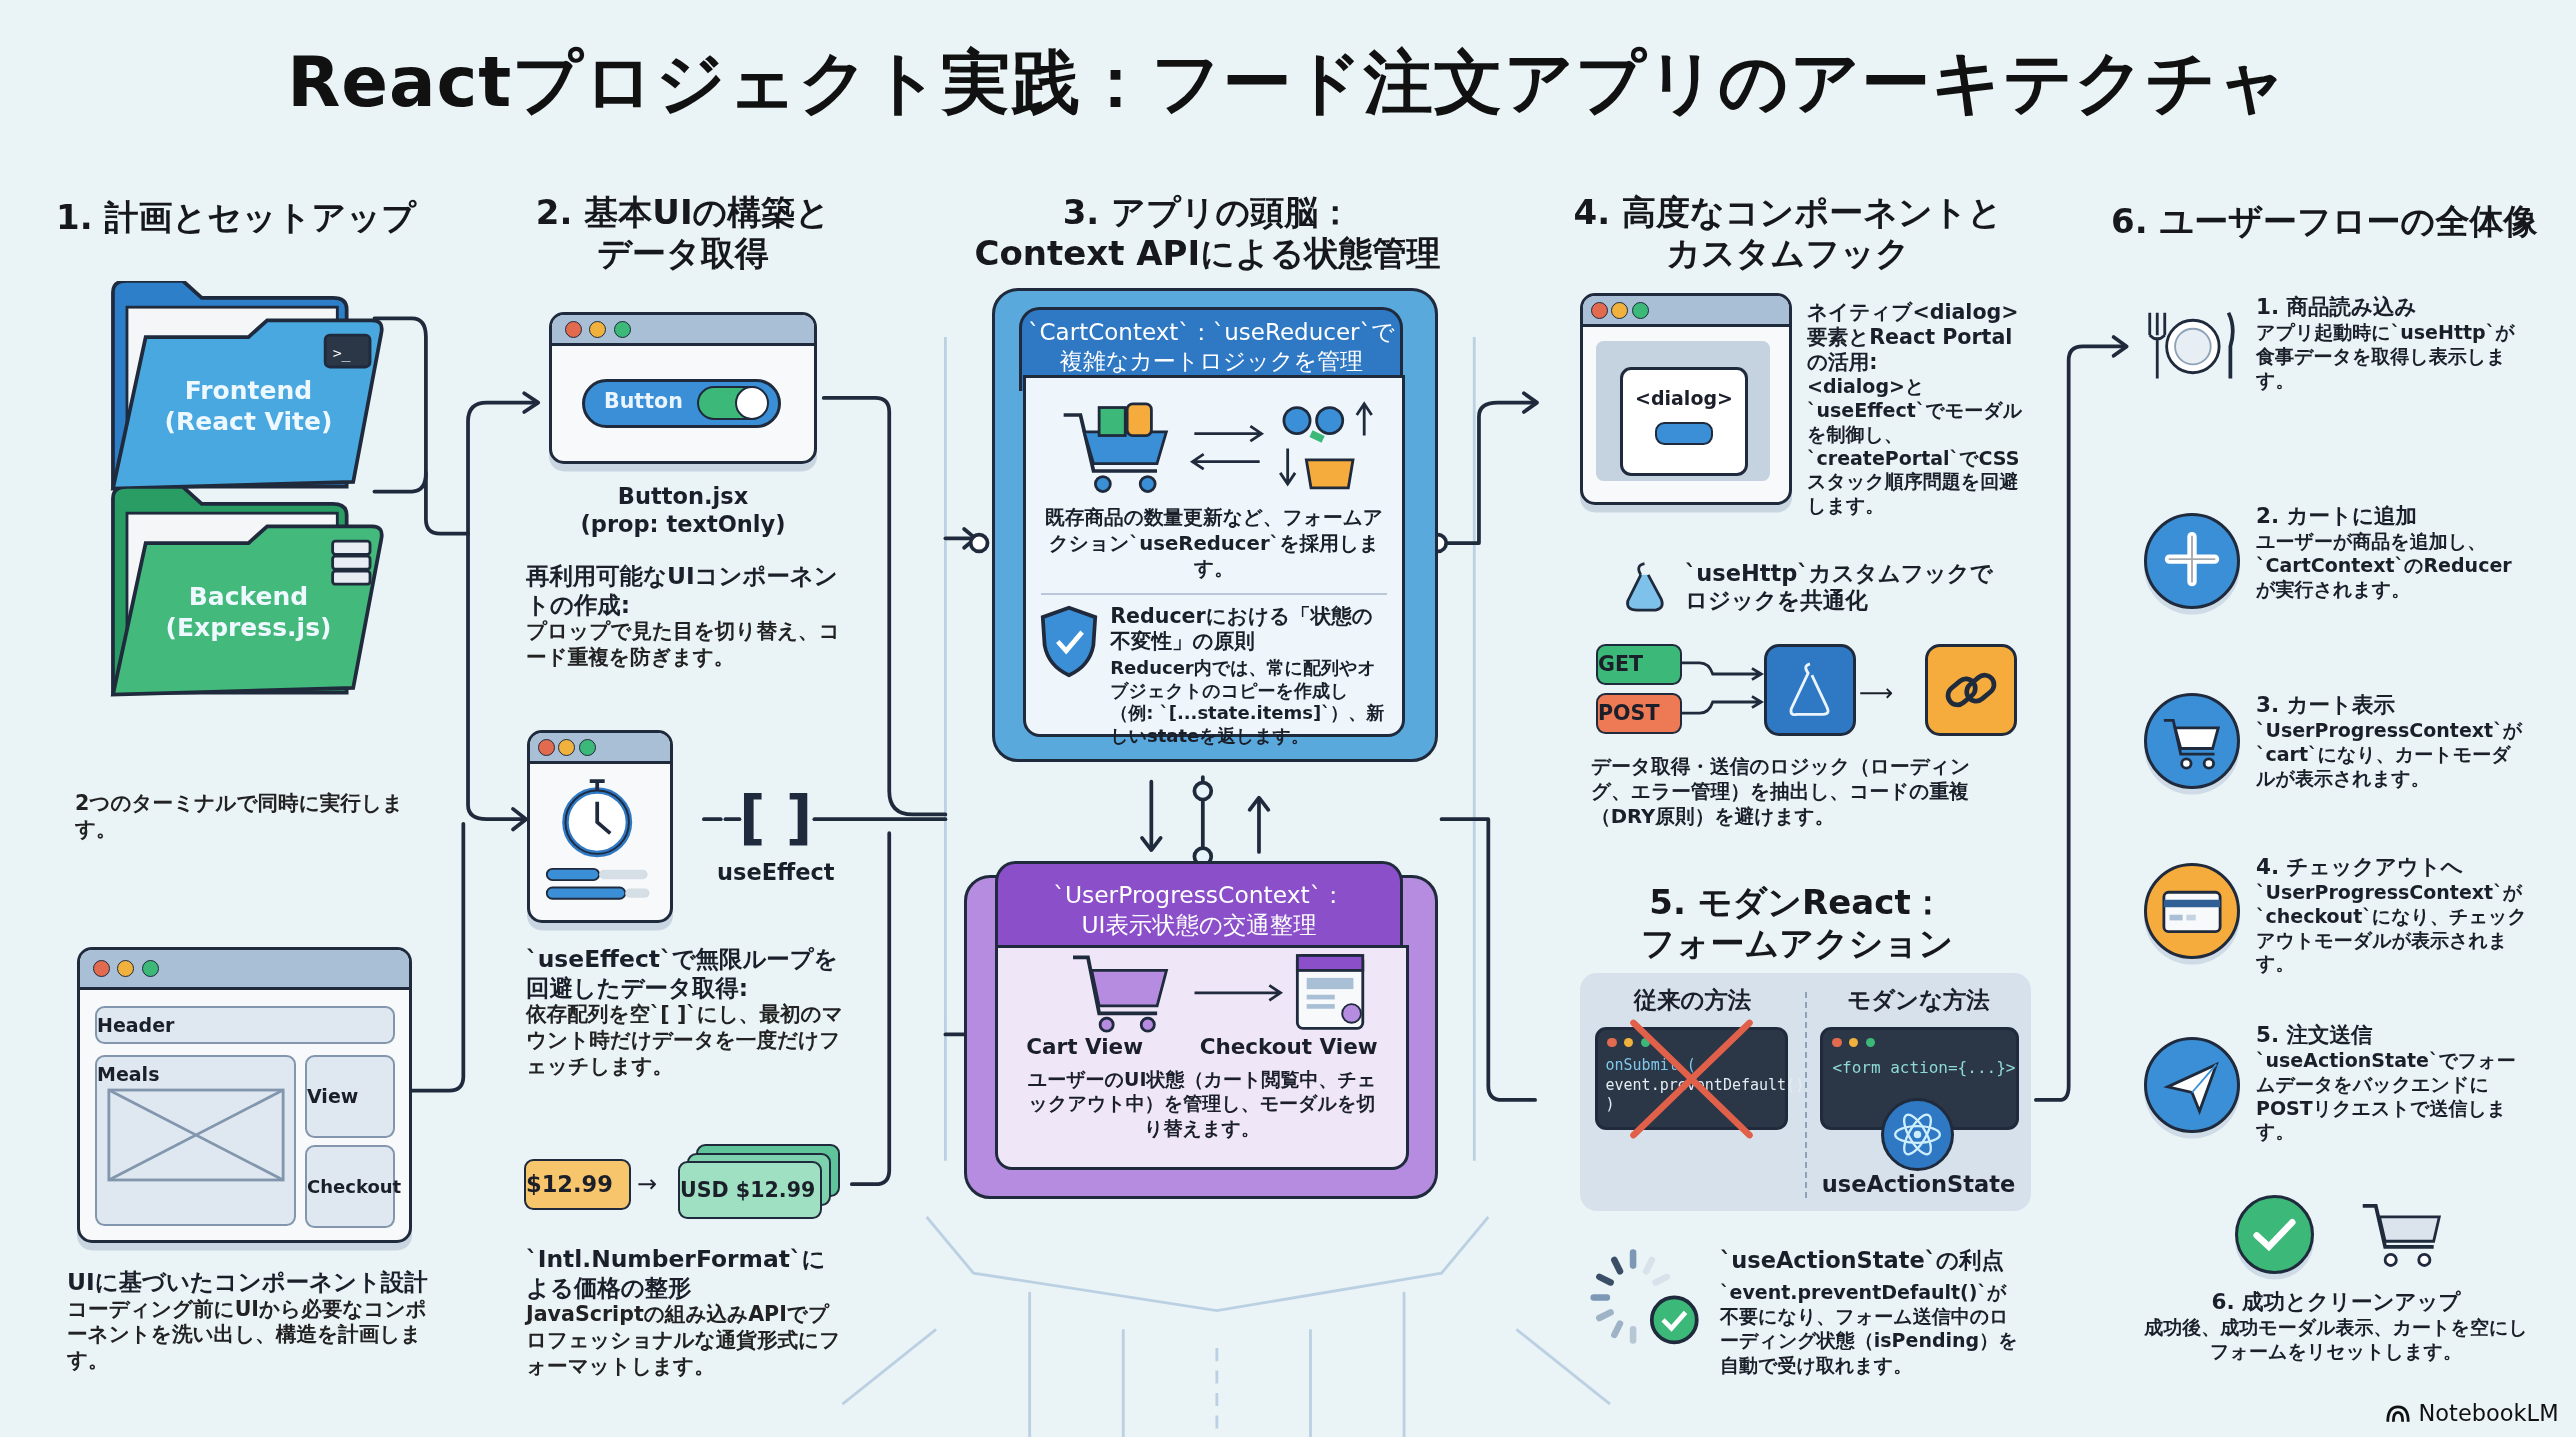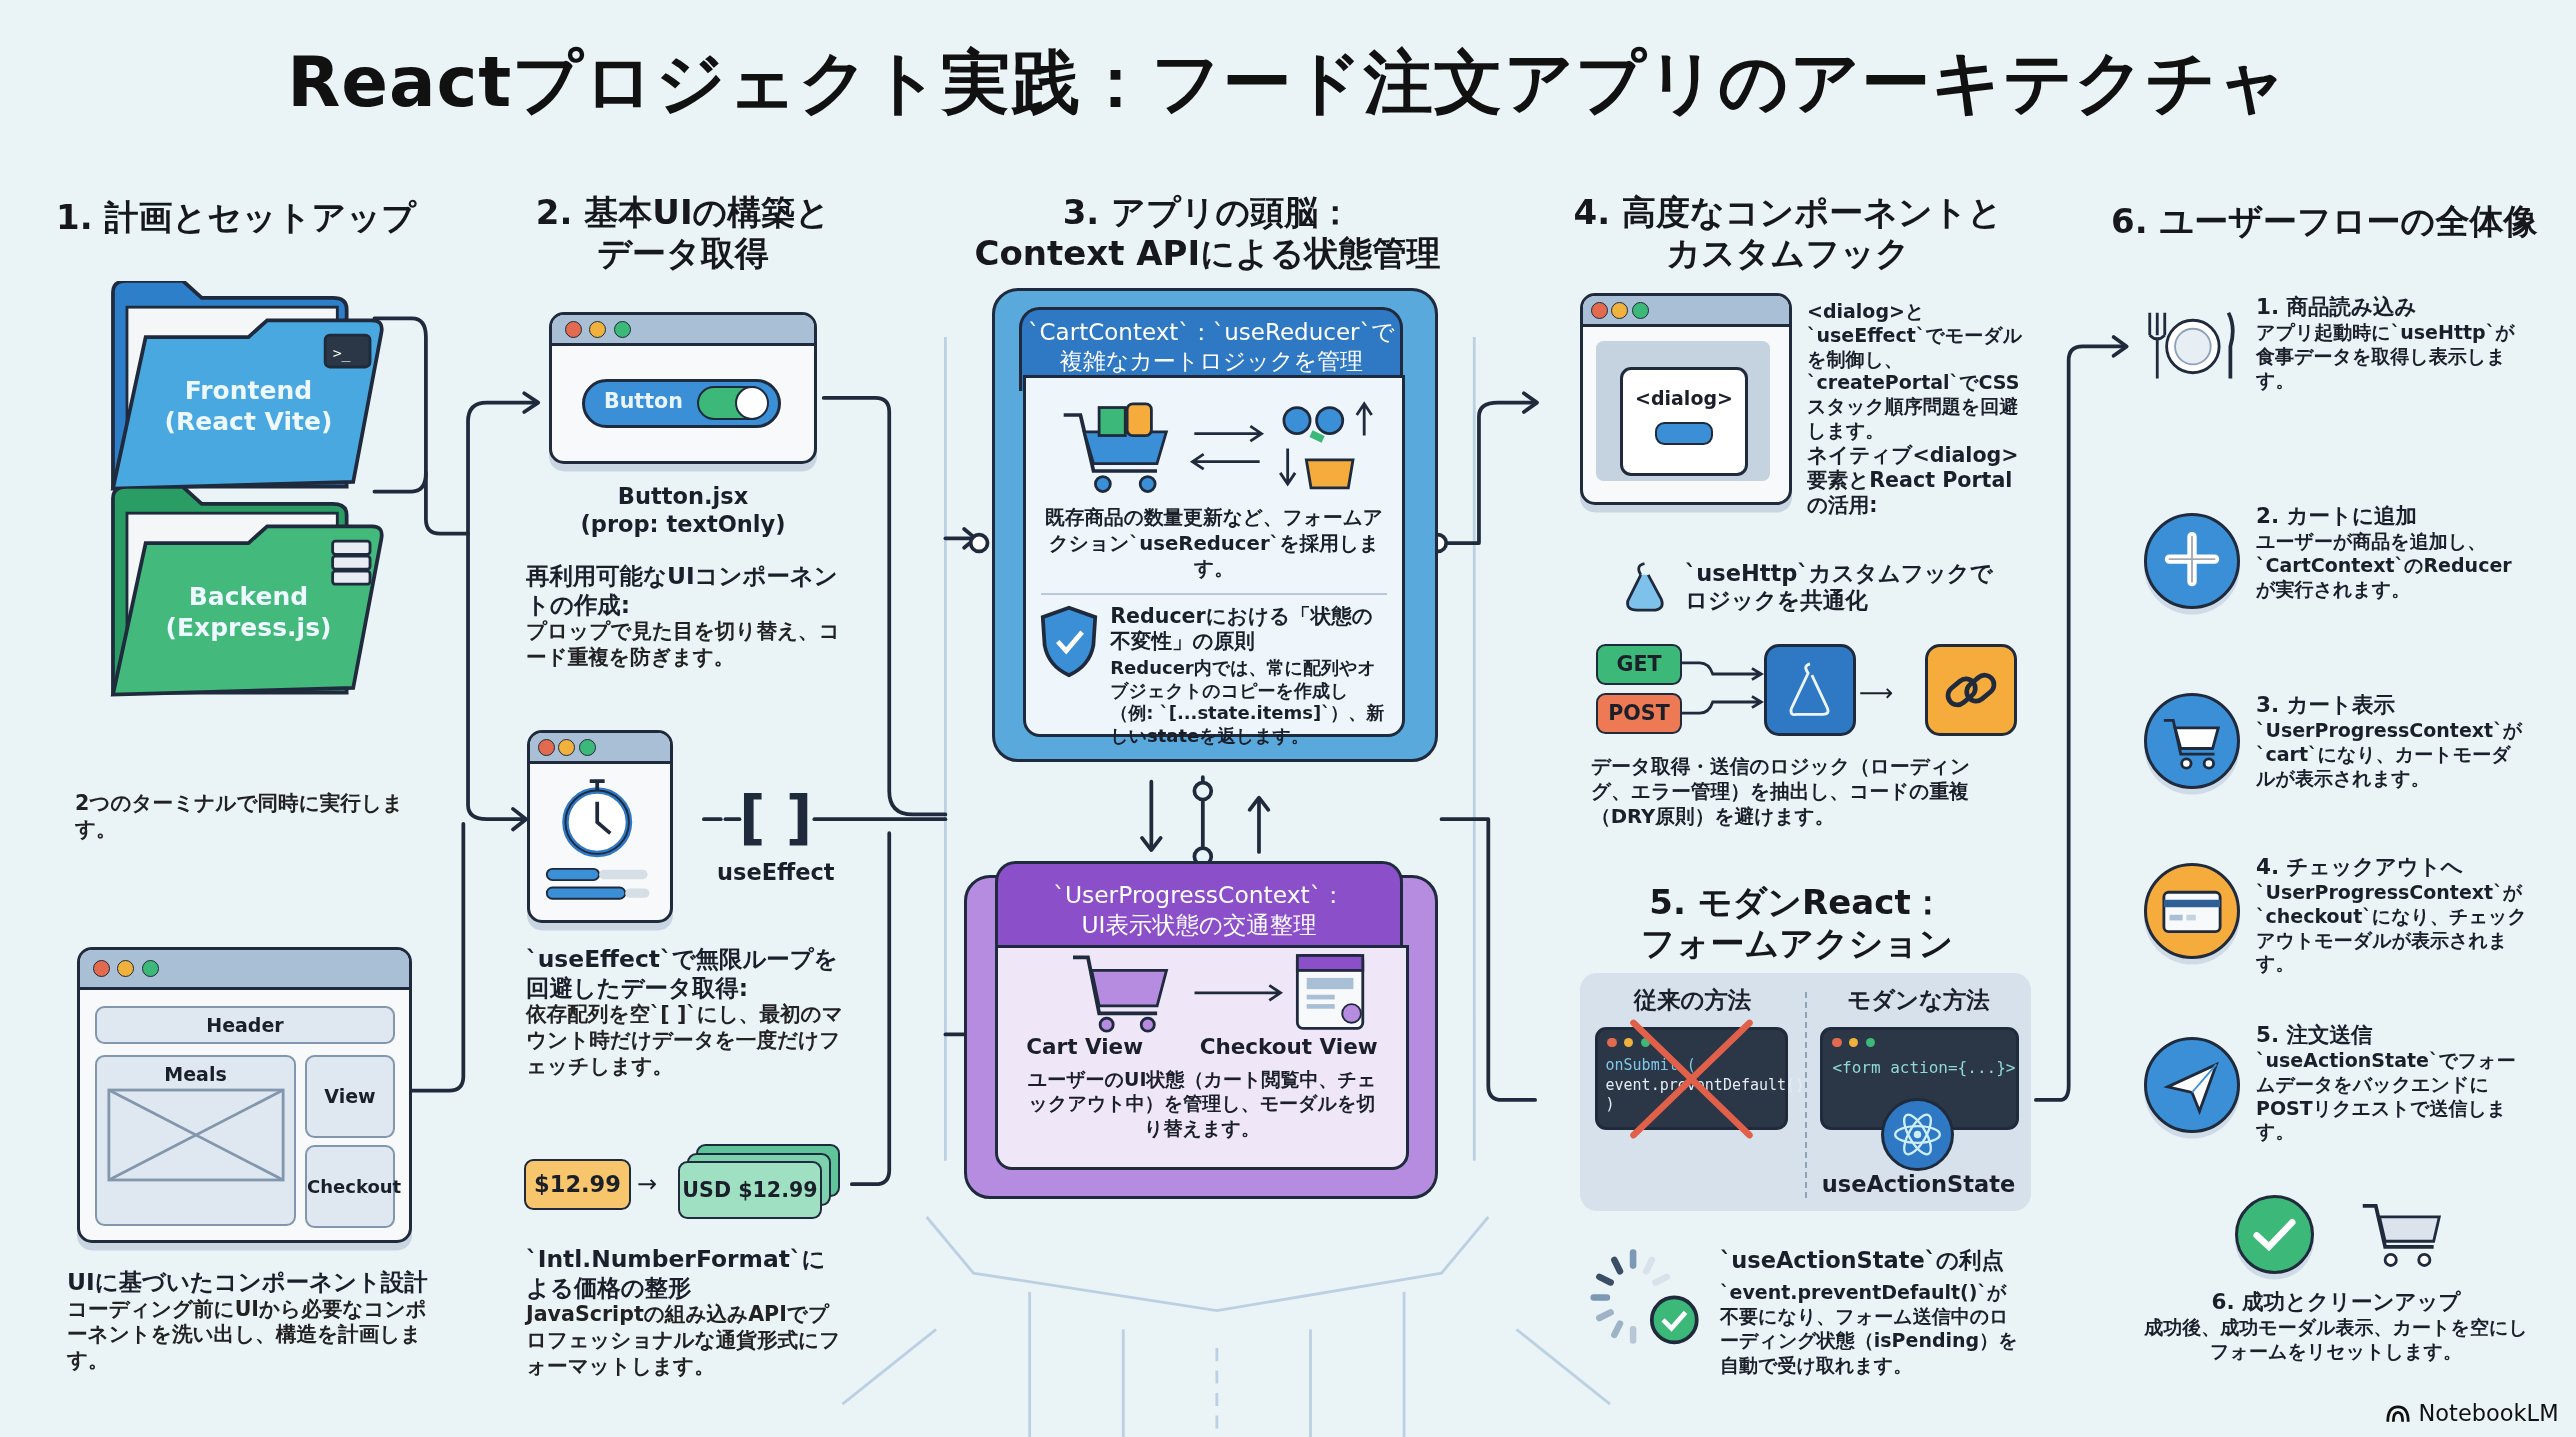--- a/index.html
+++ b/index.html
@@ -16,21 +16,21 @@
   svg{display:block;}
   .conn{position:absolute;left:0;top:0;width:2576px;height:1438px;pointer-events:none;}
   .folder{position:absolute;}
   .folder .lbl{position:absolute;left:0;width:100%;text-align:center;color:#eef8ff;font-size:25px;font-weight:bold;line-height:1.25;}
   .card-blue{position:absolute;left:992px;top:288px;width:440px;height:468px;background:#5aa9dc;border:3.7px solid #1f2a3c;border-radius:26px;}
   .card-blue .hdr{position:absolute;left:-3.7px;top:16px;width:384px;margin-left:28px;height:84px;background:#2f78c4;border:3.7px solid #1f2a3c;border-bottom:none;border-radius:20.6px 20.6px 0 0;color:#fff;text-align:center;font-size:23px;line-height:1.3;padding-top:7.5px;box-sizing:border-box;}
   .card-blue .inner{position:absolute;left:28px;top:84px;width:376px;height:356px;background:#eef6fb;border:3.7px solid #1f2a3c;border-radius:0 0 17px 17px;}
   .card-purple{position:absolute;left:964px;top:875px;width:468px;height:318px;background:#b68ce0;border:3.7px solid #1f2a3c;border-radius:26px;}
   .card-purple .hdr{position:absolute;left:28px;top:-17px;width:408px;height:84px;background:#8b4fc9;border:3.7px solid #1f2a3c;border-bottom:none;border-radius:20.6px 20.6px 0 0;color:#fff;text-align:center;font-size:23.4px;line-height:1.3;padding-top:16px;box-sizing:border-box;}
   .card-purple .inner{position:absolute;left:28px;top:67px;width:408px;height:219px;background:#efe6f8;border:3.7px solid #1f2a3c;border-radius:0 0 17px 17px;}
-  .pill{position:absolute;border:2.8px solid #1f2a3c;border-radius:9.4px;font-weight:bold;text-align:center;}
+  .pill{position:absolute;border:2.8px solid #1f2a3c;border-radius:9.4px;font-weight:bold;}
   .flow-ico{position:absolute;width:90px;height:90px;border-radius:50%;border:3.7px solid #1f2a3c;box-shadow:0 5.6px 0 #cfdbe6;}
   .code{position:absolute;background:#2b3646;border:3.7px solid #1f2a3c;border-radius:11.2px;color:#cfe3f2;font-family:"DejaVu Sans Mono","Liberation Mono",monospace;font-size:18px;line-height:1.3;}
 </style>
 </head>
 <body>
 
 <svg class="conn" viewBox="0 0 2752 1536">
   <g fill="none" stroke="#b7cde0" stroke-width="3" opacity="0.9">
     <path d="M990 1300 L1040 1360 L1300 1400 L1540 1360 L1590 1300"></path>
     <path d="M1100 1380 L1100 1536"></path>
@@ -269,22 +269,22 @@
       <span class="dot d2" style="top:5.6px;left:28px;"></span>
       <span class="dot d3" style="top:5.6px;left:49px;"></span>
     </div>
   <div class="abs" style="left:13px;top:45px;width:174px;height:140px;background:#c5d3e1;border-radius:7.5px;"></div>
   <div class="abs" style="left:37px;top:71px;width:122px;height:103px;background:#fff;border:3.7px solid #1f2a3c;border-radius:11.2px;text-align:center;">
     <div style="font-size:19px;font-weight:bold;margin-top:17px;">&lt;dialog&gt;</div>
     <div style="width:54px;height:19px;margin:13px auto 0;background:#3a8fd6;border:2.8px solid #1f2a3c;border-radius:9.4px;"></div>
   </div>
 </div>
 <div class="abs" style="left:1807px;top:300px;width:225px;">
+  <div style="font-size:20.6px;font-weight:bold;line-height:1.22;">ネイティブ&lt;dialog&gt;要素とReact Portalの活用:</div>
   <div style="font-size:19px;font-weight:bold;line-height:1.25;">&lt;dialog&gt;と`useEffect`でモーダルを制御し、`createPortal`でCSSスタック順序問題を回避します。</div>
-  <div style="font-size:20.6px;font-weight:bold;line-height:1.22;">ネイティブ&lt;dialog&gt;要素とReact Portalの活用:</div>
 </div>
 
 <div class="abs" style="left:1624px;top:560px;">
     <svg width="41" height="52" viewBox="0 0 44 56">
       <path d="M22 4 Q12 6 18 16" stroke="#1f2a3c" stroke-width="3" fill="none"></path>
       <path d="M18 16 L4 44 Q2 54 14 54 L34 54 Q44 52 40 42 L26 16" fill="#7ec1ea" stroke="#1f2a3c" stroke-width="3"></path>
     </svg>
   </div>
 <div class="abs" style="left:1685px;top:560px;width:309px;font-size:22.5px;font-weight:bold;line-height:1.22;">`useHttp`カスタムフックでロジックを共通化</div>
 

